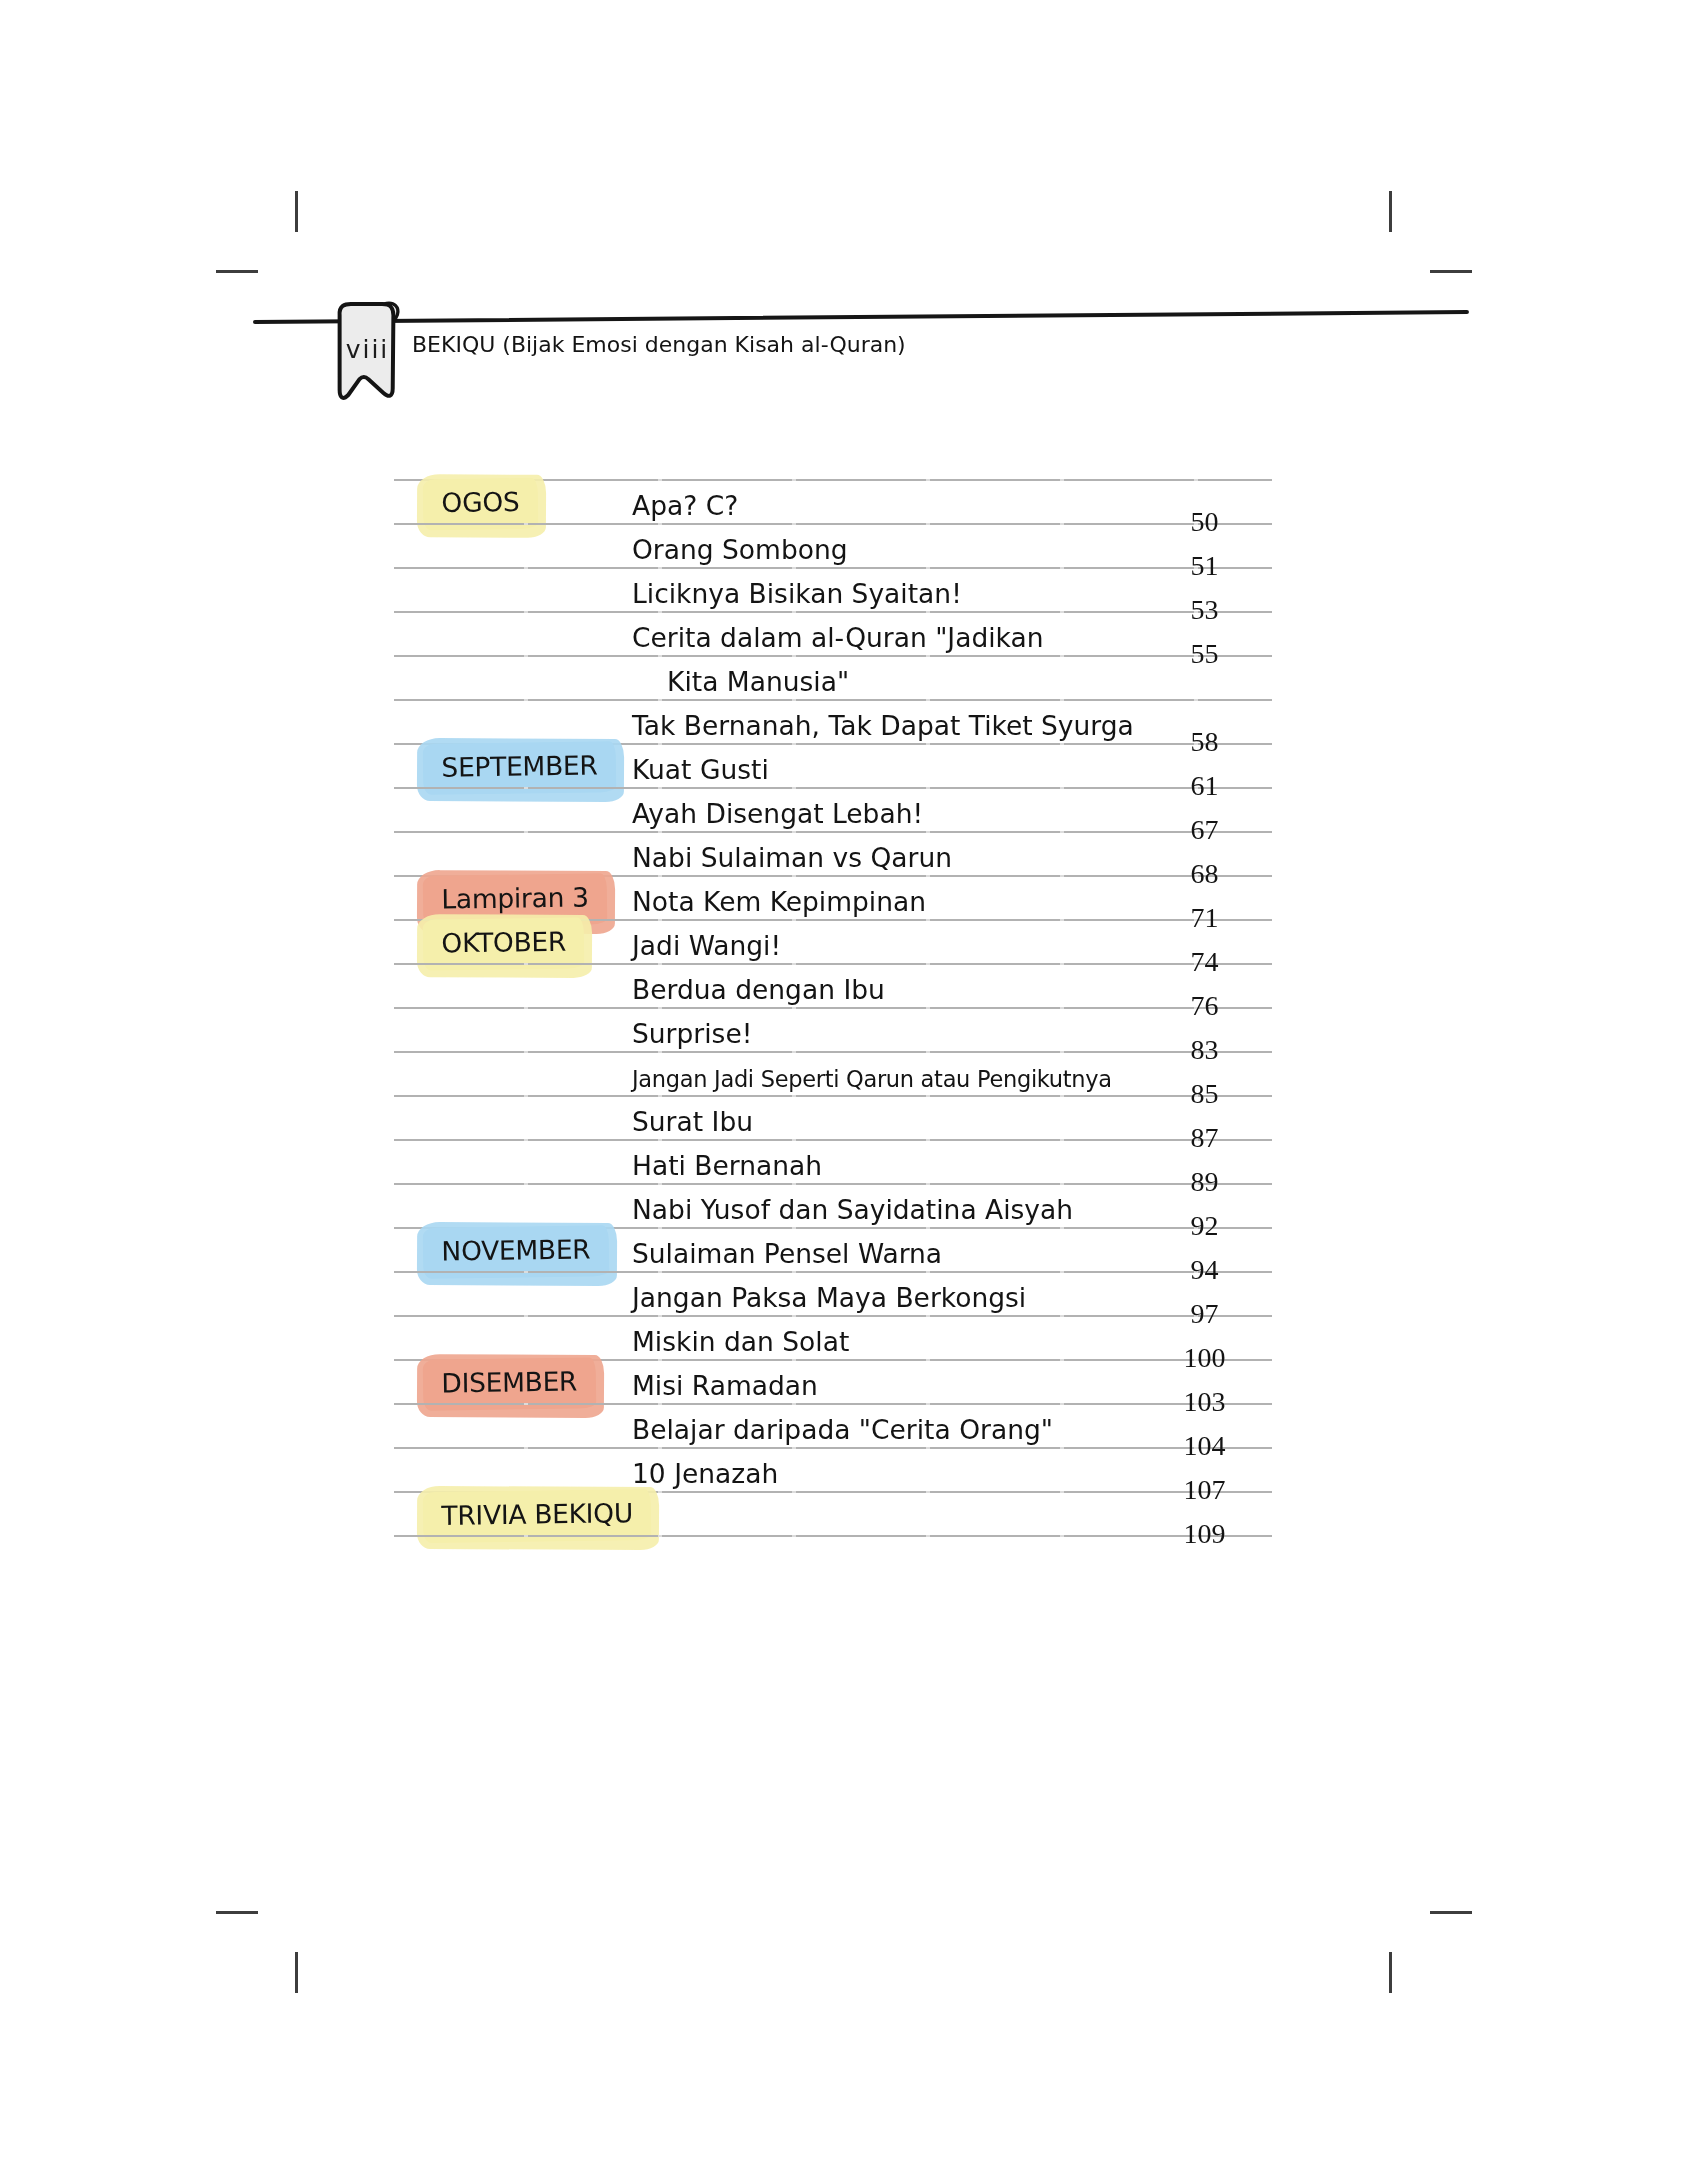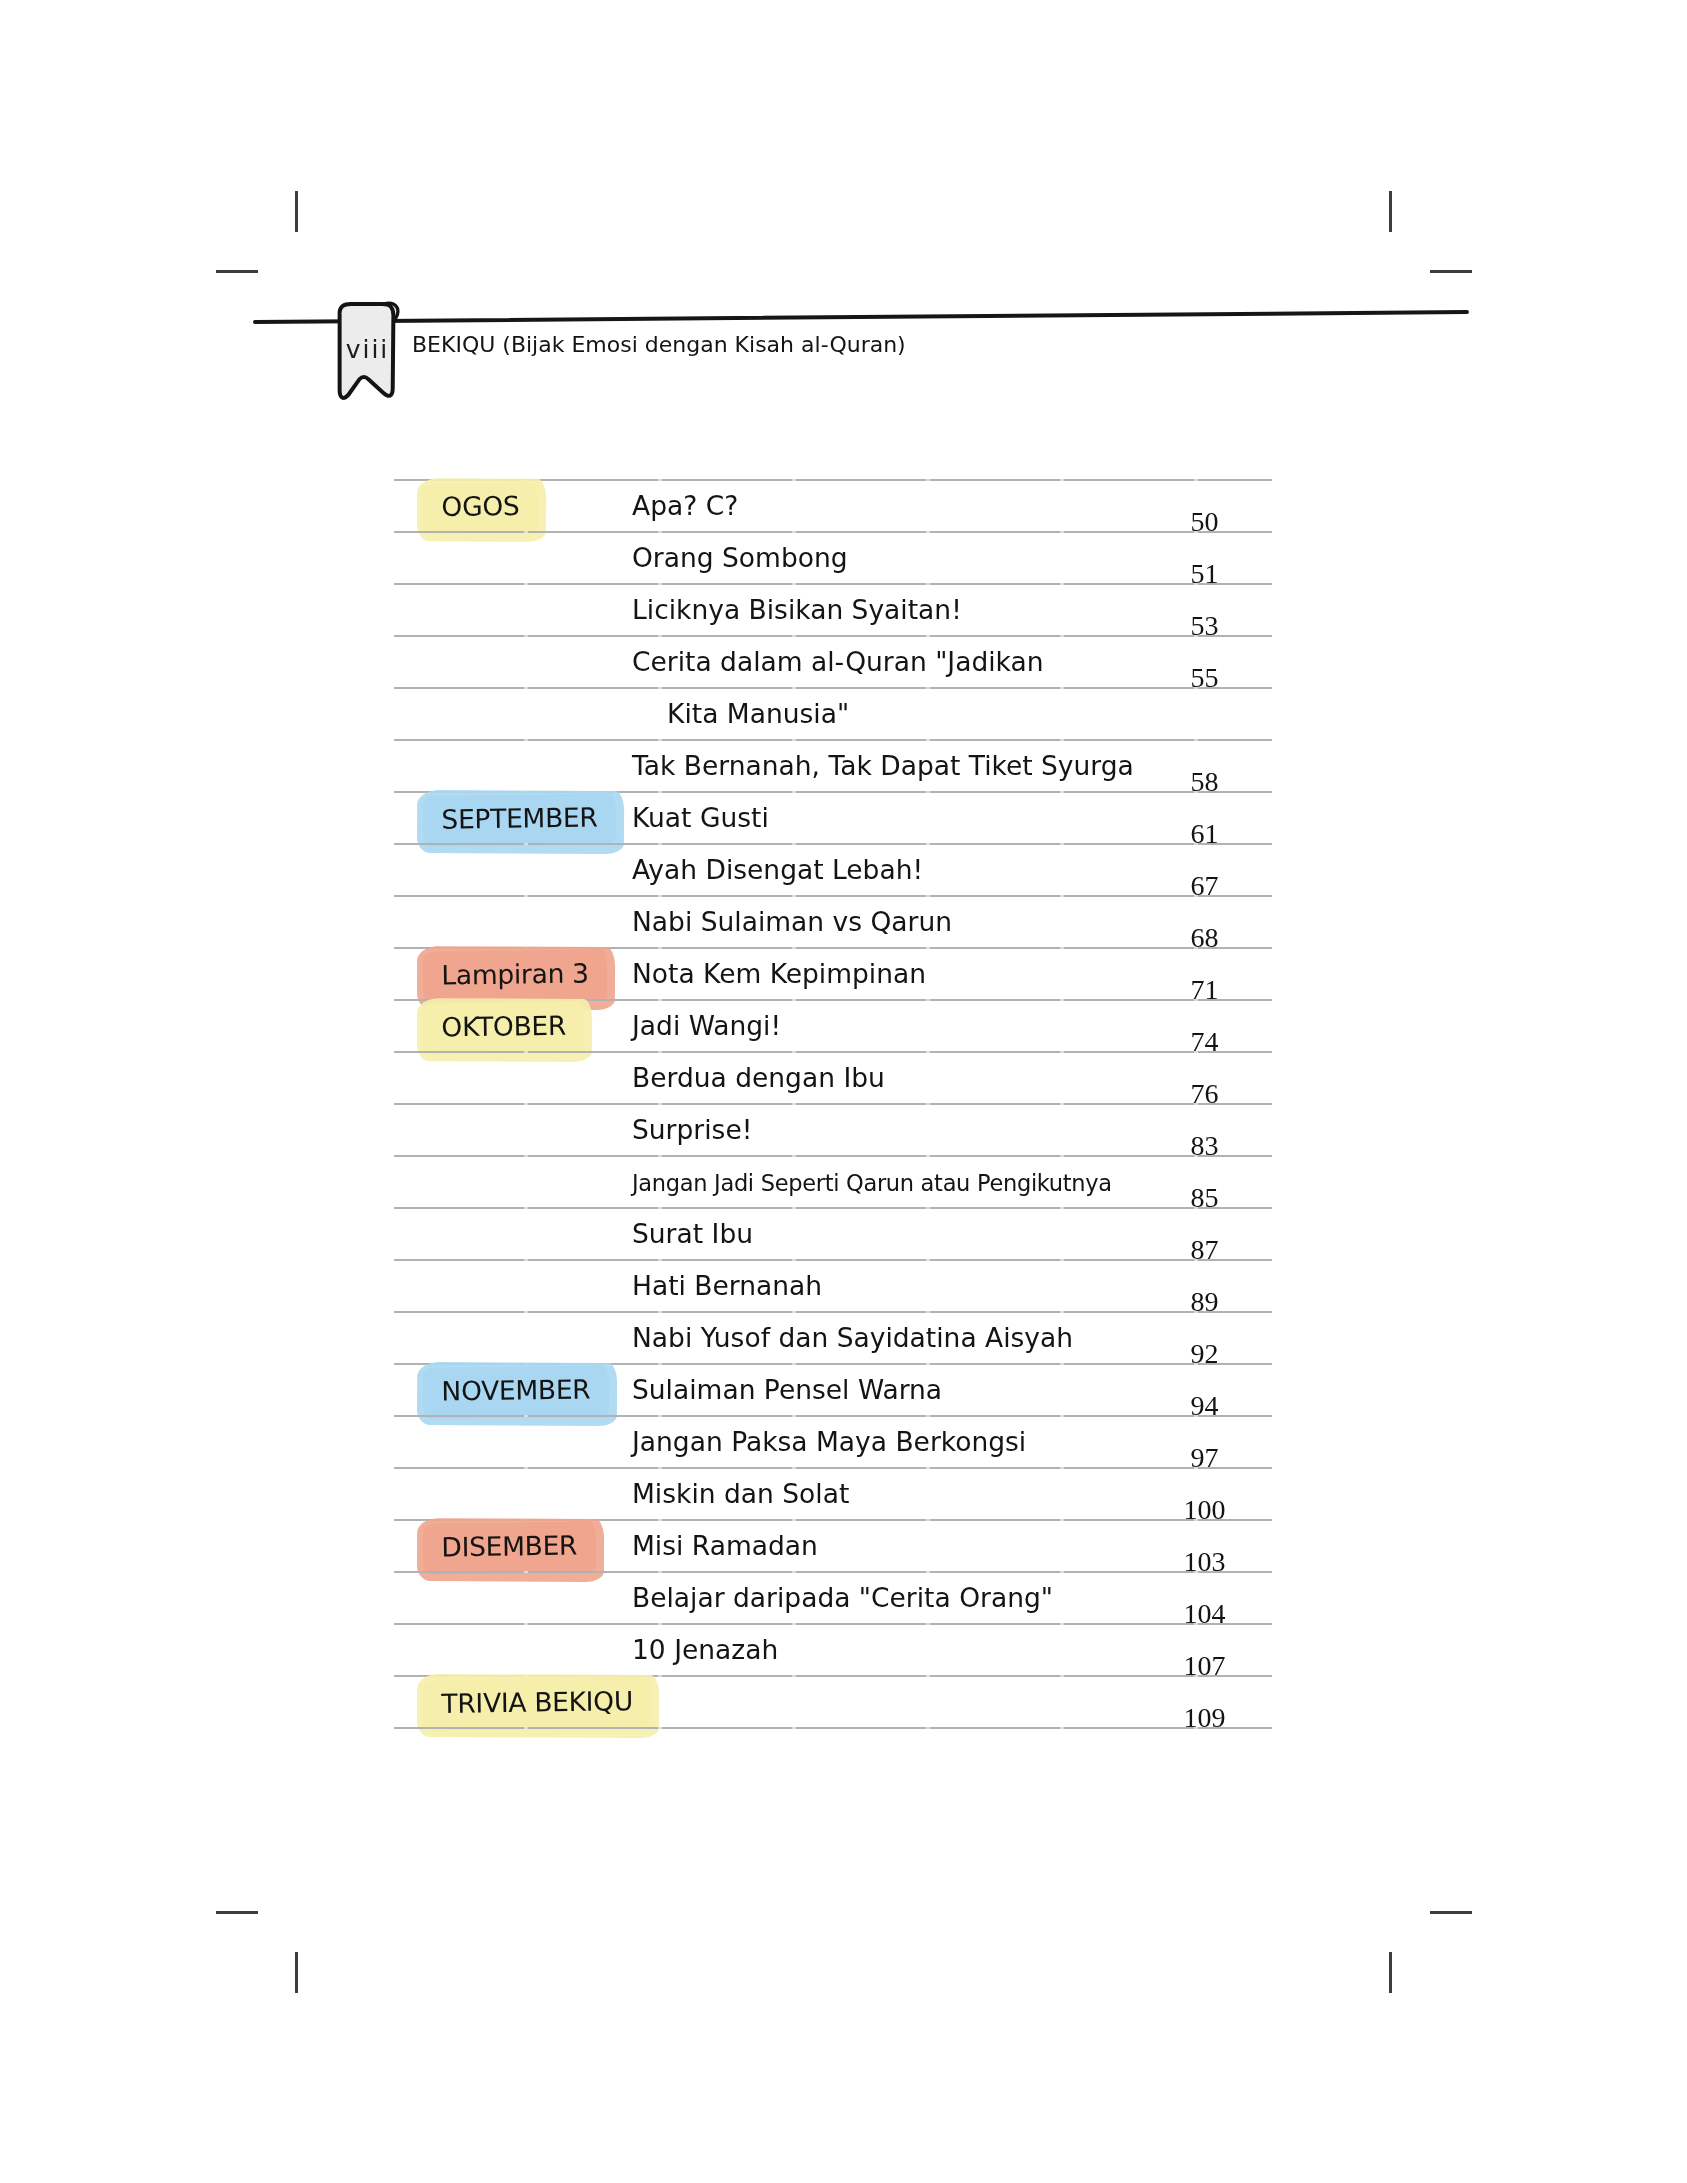--- a/index.html
+++ b/index.html
@@ -50,21 +50,21 @@
   .toc{
     position:absolute;left:394px;top:480px;width:878px;
   }
   .rule{
     position:absolute;left:0;width:100%;height:1.3px;z-index:0;
     background:repeating-linear-gradient(90deg,
       #b2b2b2 0px, #b2b2b2 130px,
       #dcdcdc 130px, #dcdcdc 134px);
   }
   .rule.top{top:-0.7px;}
-  .row{position:relative;height:52px;}
+  .row{position:relative;height:44px;}
   .row .rule{bottom:-0.7px;}
 
   .title{
     position:absolute;left:238px;top:0;line-height:52px;
     font-size:26.5px;white-space:nowrap;color:#141414;z-index:1;
   }
   .title.indent{left:273px;}
   .title.long{font-size:22.5px;letter-spacing:-0.3px;line-height:54px;}
   .it{}
 

